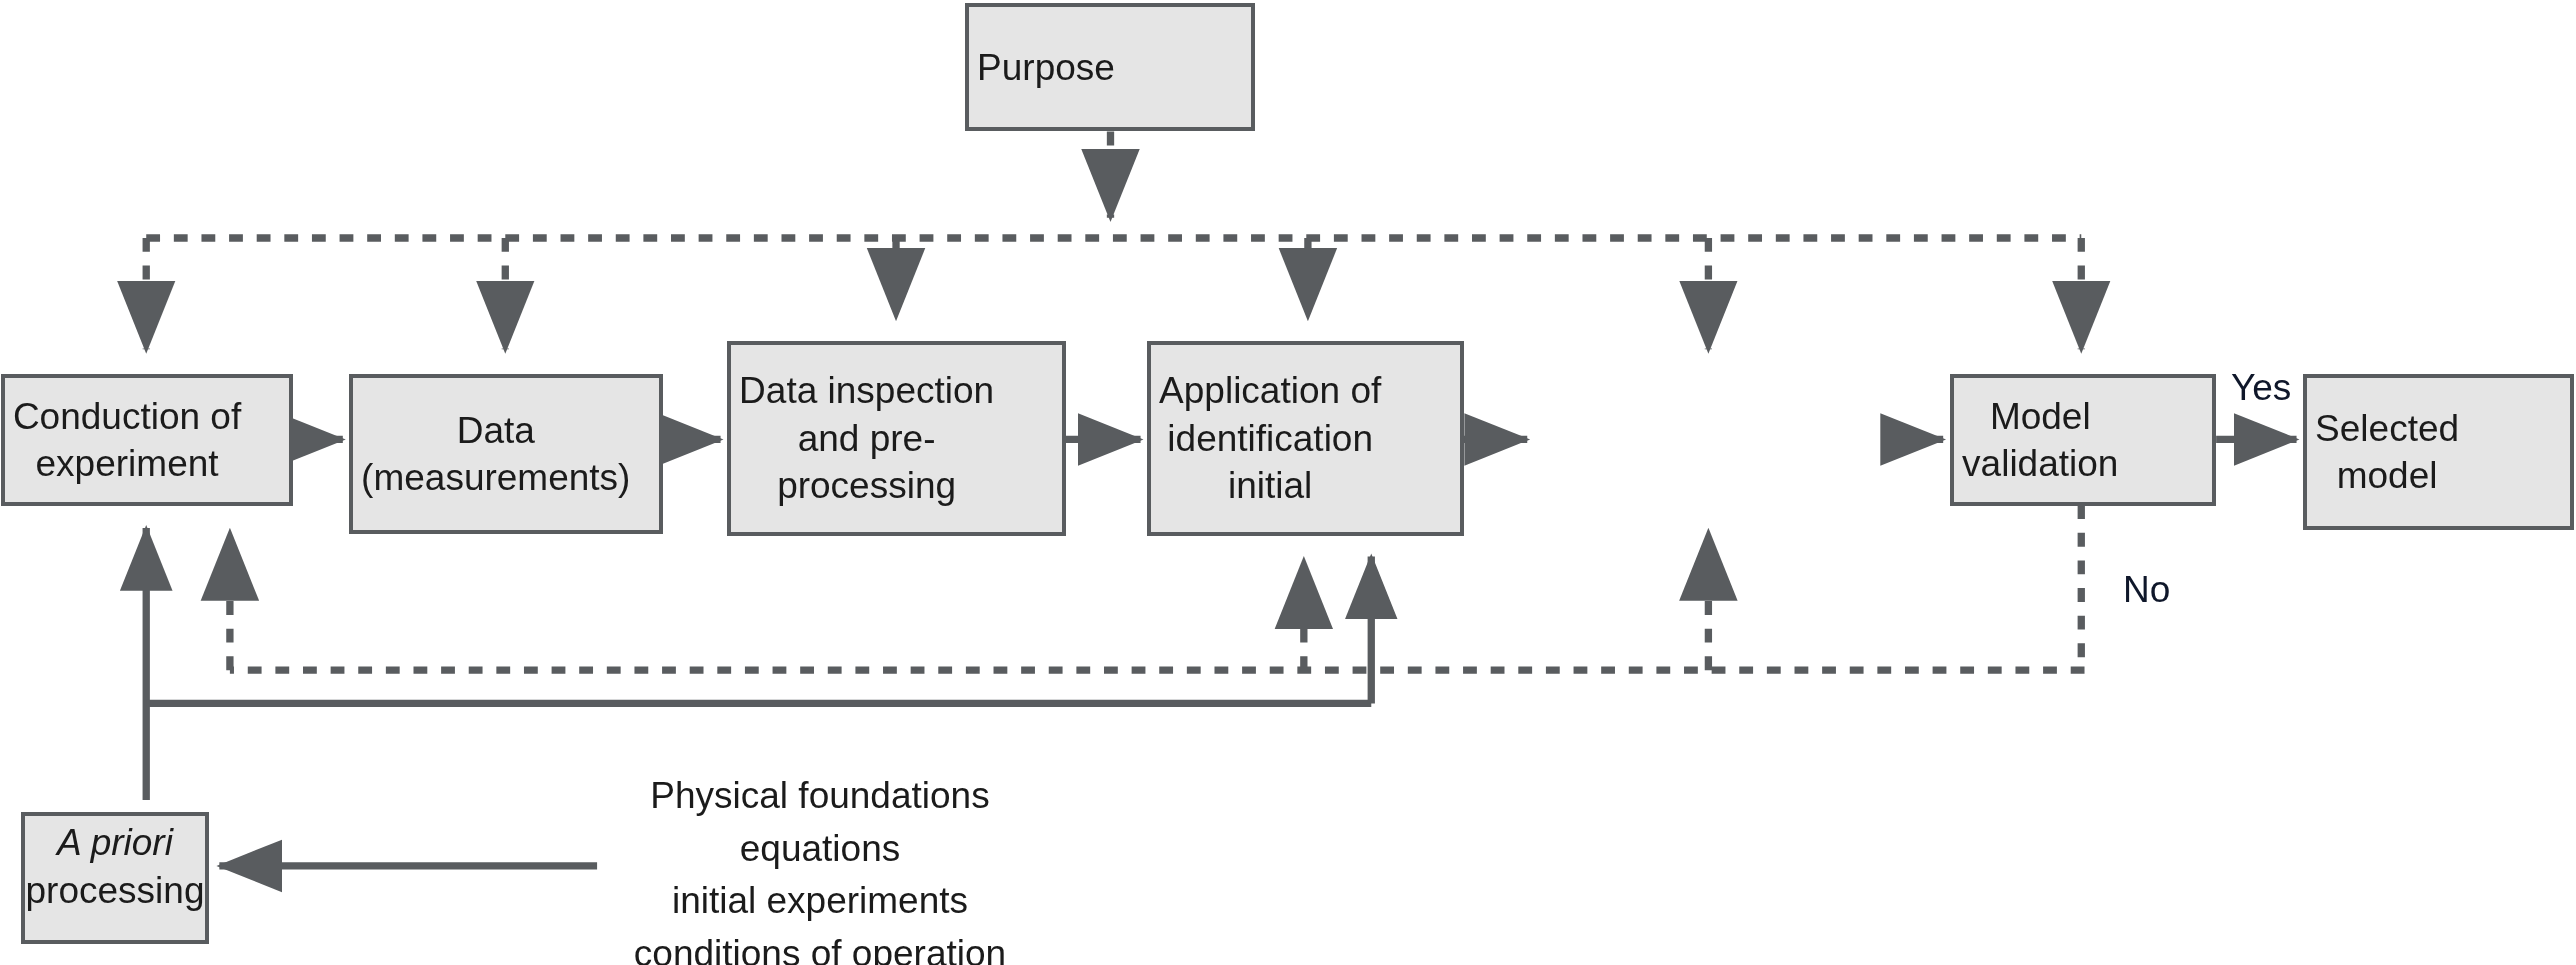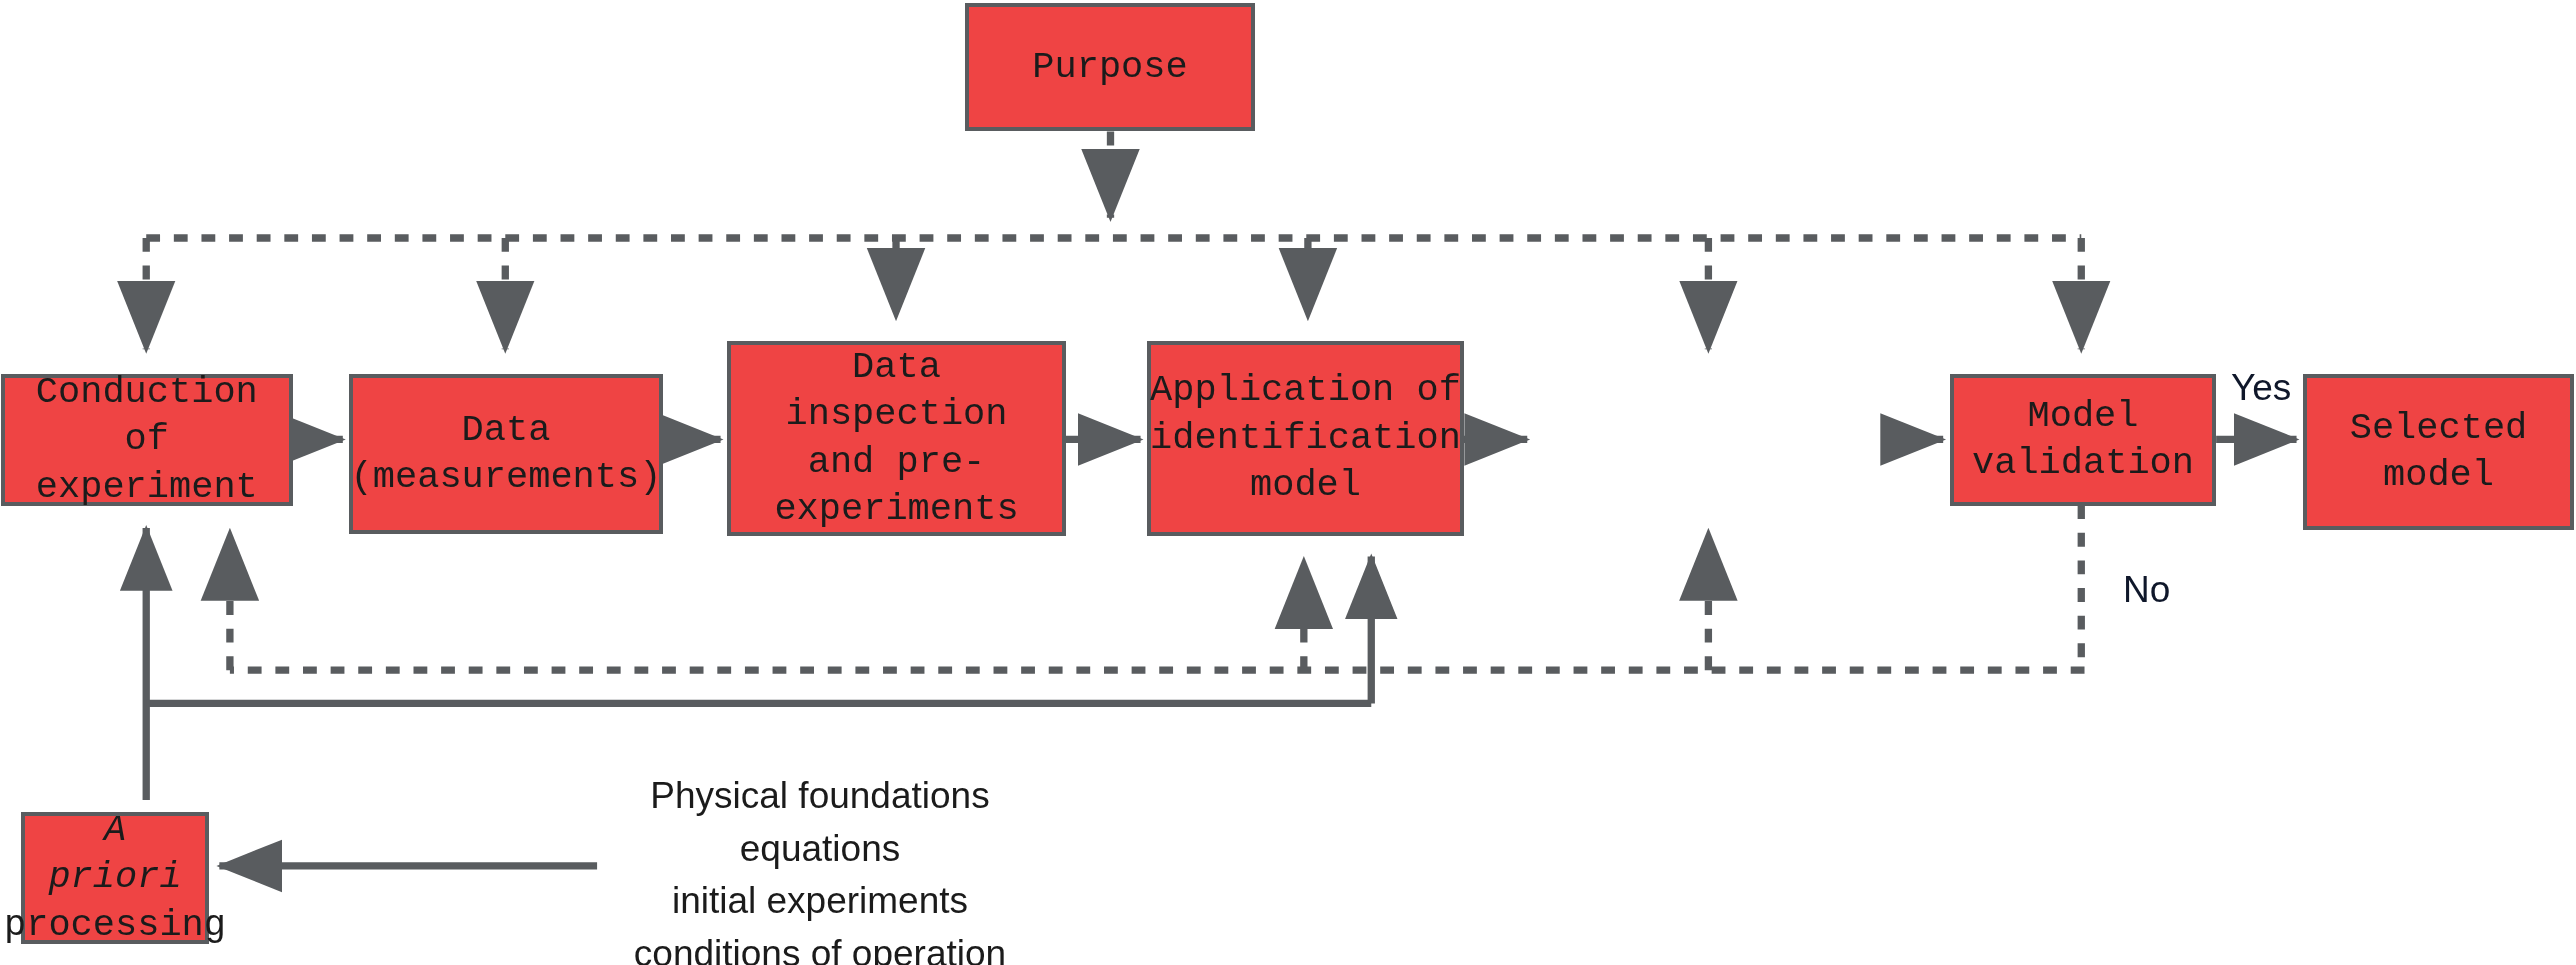--- a/index.html
+++ b/index.html
@@ -23,29 +23,29 @@
     left: 0;
     top: 0;
     width: 2576px;
     height: 965px;
     pointer-events: none;
   }
   .node {
     position: absolute;
     box-sizing: border-box;
     border: 4.1px solid #595c5f;
-    background: #ef4444;
+    background: #e5e5e5;
     display: flex;
     align-items: center;
-    justify-content: center;
+    justify-content: flex-start;
     text-align: center;
     color: #1b1b1b;
     font-size: 37px;
     line-height: 1.28;
-    font-family: Liberation Mono, monospace;
+    font-family: Liberation Sans, sans-serif;
     padding: 3.2px 8.1px;
     z-index: 2;
   }
   .node .node-label {
     display: block;
     white-space: pre-line;
   }
   .node .italic-lead {
     font-style: italic;
   }
@@ -149,27 +149,27 @@
   </div>
 
   <div class="node" style="left:349px; top:374px; width:314px; height:160px;">
     <span class="node-label">Data
 (measurements)</span>
   </div>
 
   <div class="node" style="left:727px; top:341px; width:339px; height:195px;">
     <span class="node-label">Data inspection
 and pre-
-experiments</span>
+processing</span>
   </div>
 
   <div class="node" style="left:1147px; top:341px; width:317px; height:195px;">
     <span class="node-label">Application of
 identification
-model</span>
+initial</span>
   </div>
 
 
   <div class="node" style="left:1950px; top:374px; width:266px; height:132px;">
     <span class="node-label">Model
 validation</span>
   </div>
 
   <div class="node" style="left:2303px; top:374px; width:271px; height:156px;">
     <span class="node-label">Selected

